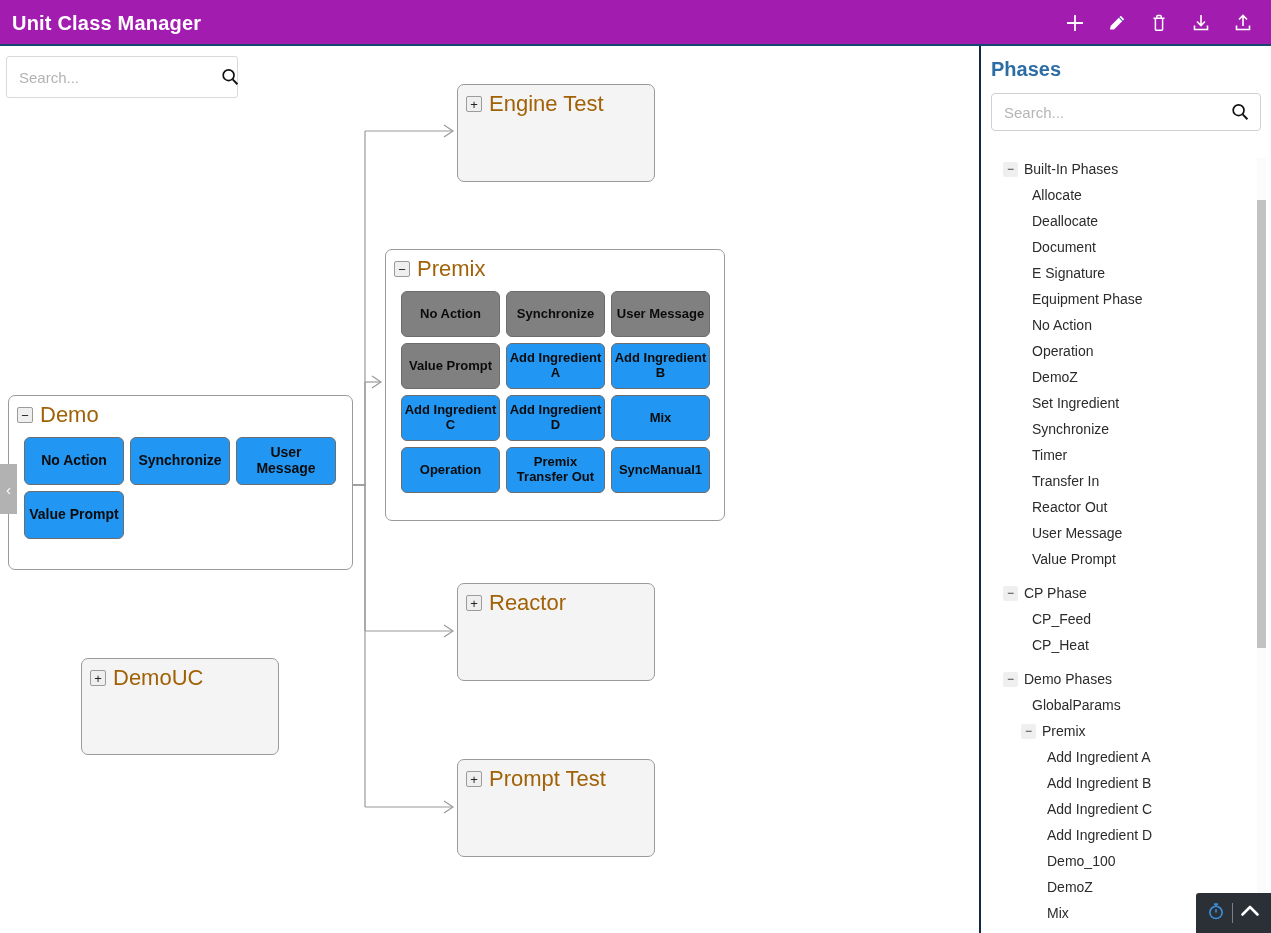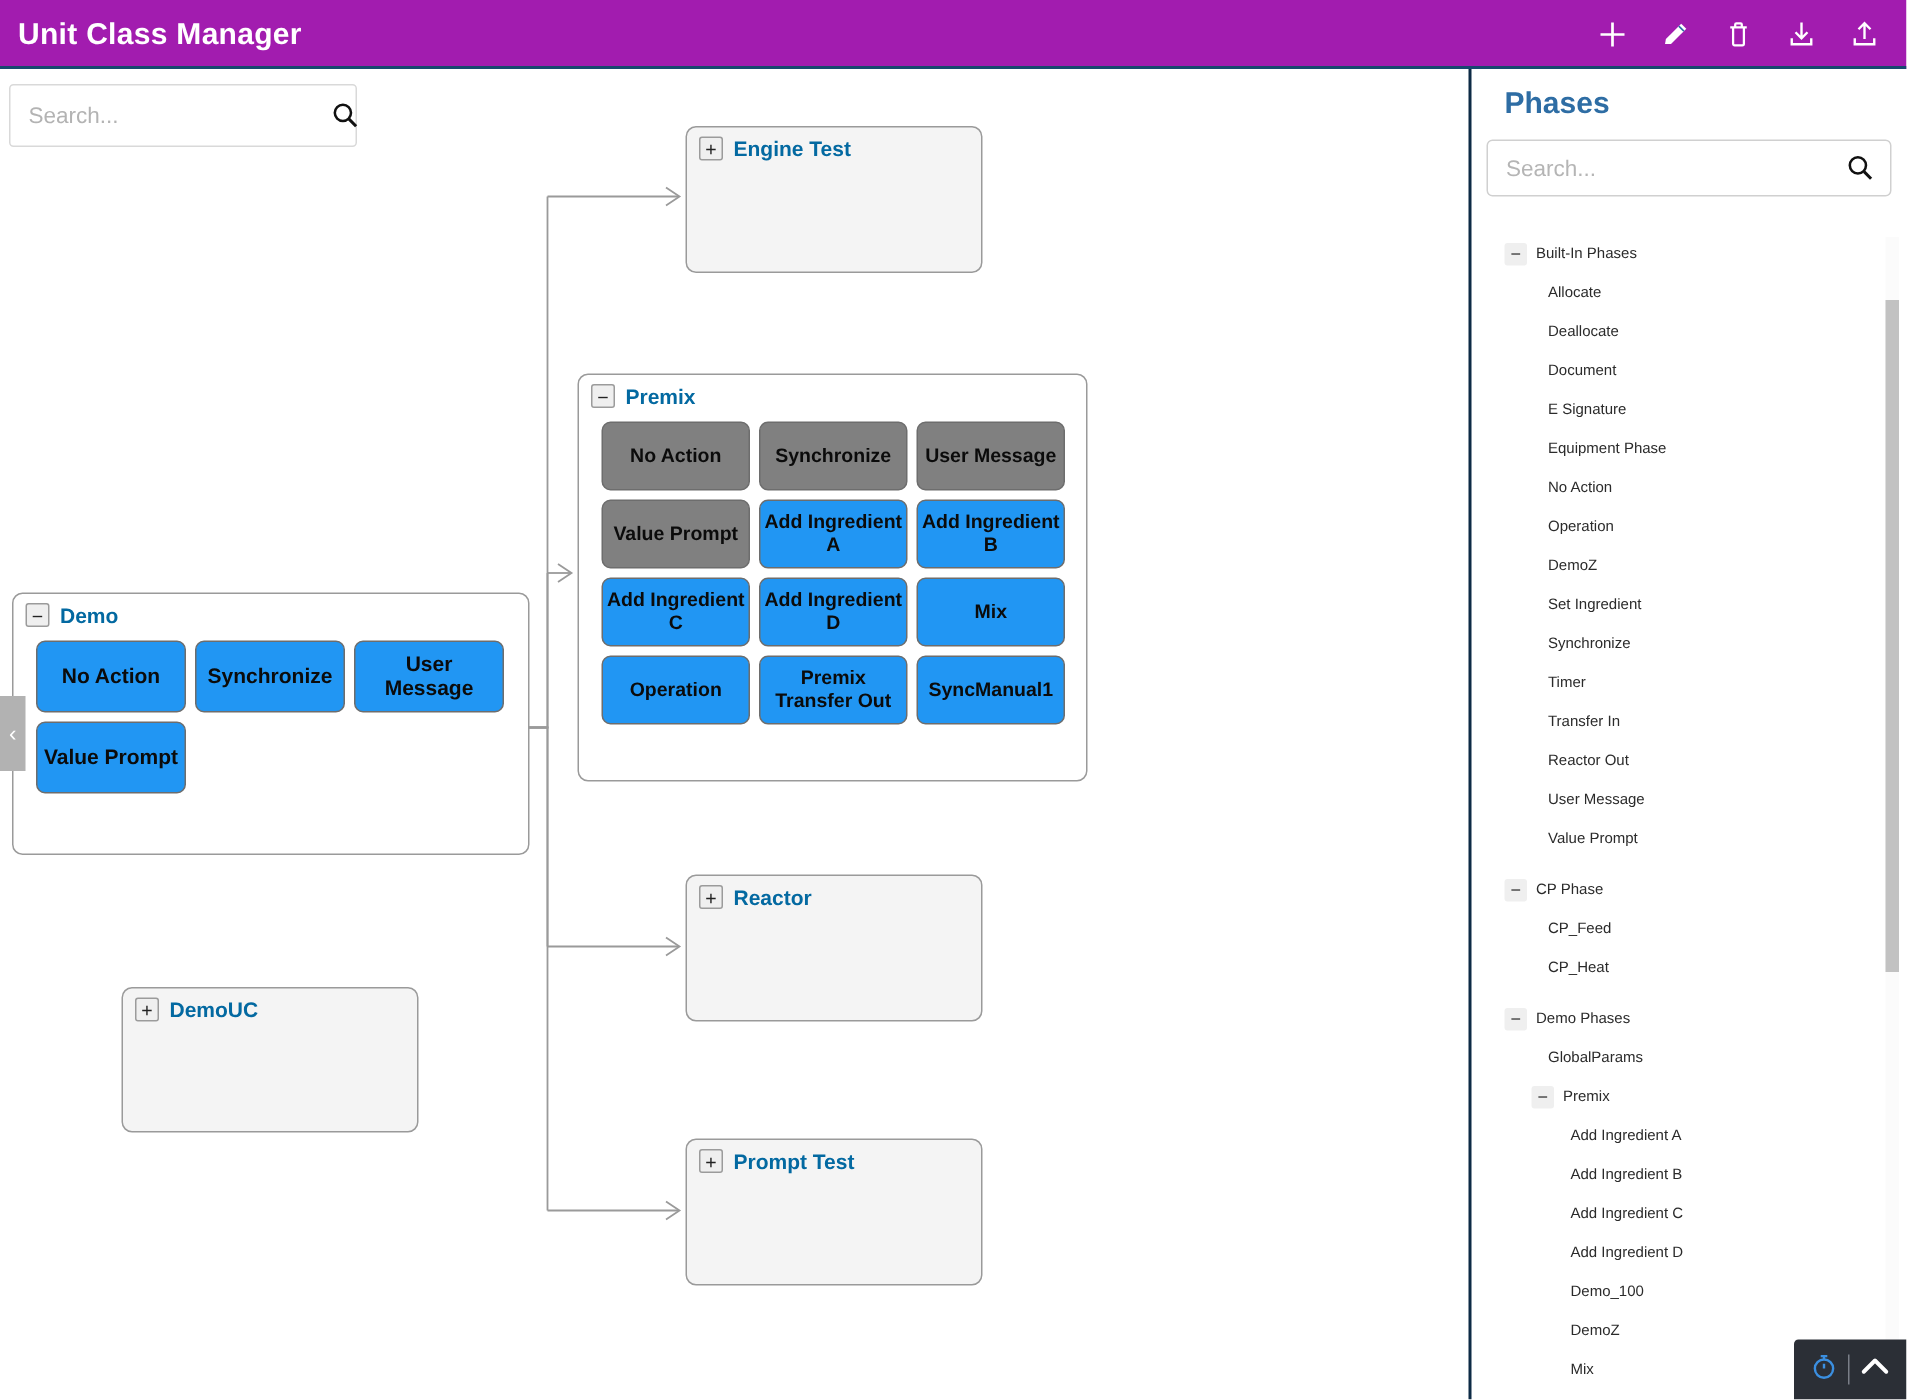--- a/index.html
+++ b/index.html
@@ -73,21 +73,21 @@
   }
   .node.collapsed { background: #f4f4f4; }
   .node-header { display: flex; align-items: center; padding: 6px 0 0 8px; }
   .expander {
     width: 16px; height: 16px; border: 1px solid #9b9b9b; background: #efefef;
     border-radius: 2px; display: flex; align-items: center;
     justify-content: center; font-size: 13px; line-height: 1; color: #222;
     cursor: pointer; flex: 0 0 auto; font-family: "Liberation Sans", sans-serif;
   }
   .node-title {
-    margin-left: 7px; font-size: 14px; font-weight: bold; color: #0369a1;
+    margin-left: 7px; font-size: 22px; font-weight: normal; color: #a16207;
   }
   .chips {
     display: flex; flex-wrap: wrap; gap: 6px; padding: 9px 10px 10px 15px;
   }
   .chip {
     width: 99px; height: 46px; border-radius: 6px; border: 1px solid #6d6d6d;
     display: flex; align-items: center; justify-content: center;
     text-align: center; font-size: 13px; font-weight: bold; color: #0b0b0b;
     line-height: 1.12; cursor: pointer; padding: 2px;
   }
@@ -98,21 +98,20 @@
   #node-demo .chip { width: 100px; height: 48px; font-size: 14px; }
 
   
   .panel {
     position: absolute; left: 979px; top: 46px; width: 292px; height: 887px;
     background: #ffffff; border-left: 2px solid #0d2b45;
   }
   .panel-title {
     color: #2e6da4; font-size: 20px; font-weight: bold;
     padding: 12px 0 0 10px;
-    margin-left: 12px;
   }
   .panel-search {
     margin: 12px 10px 0 10px; height: 38px; border: 1px solid #d0d0d0;
     border-radius: 4px; display: flex; align-items: center; padding: 0 10px;
   }
   .panel-search input {
     border: 0; outline: 0; flex: 1; font-size: 15px; color: #333;
     font-family: "Liberation Sans", sans-serif; background: transparent;
   }
   .panel-search input::placeholder { color: #b5b5b5; }
@@ -123,21 +122,21 @@
   }
   .tree-row {
     display: flex; align-items: center; height: 26px; font-size: 14.5px;
     color: #2b2b2b; cursor: pointer; white-space: nowrap;
   }
   .tree-row .tw {
     width: 15px; height: 15px; background: #efefef; border-radius: 2px;
     display: flex; align-items: center; justify-content: center;
     font-size: 12px; color: #333; margin-right: 6px; flex: 0 0 auto;
   }
-  .tree-row .lbl { font-size: 10px; text-align: right; }
+  .tree-row .lbl { font-size: 14px; text-align: right; }
   .lv0 { padding-left: 22px; }
   .lv1 { padding-left: 51px; }
   .lv2 { padding-left: 40px; }
   .lv3 { padding-left: 66px; }
   .group-gap { margin-top: 8px; }
 
   .panel-scrollbar {
     position: absolute; right: 5px; top: 112px; width: 9px; height: 770px;
     background: #fbfbfb;
   }

